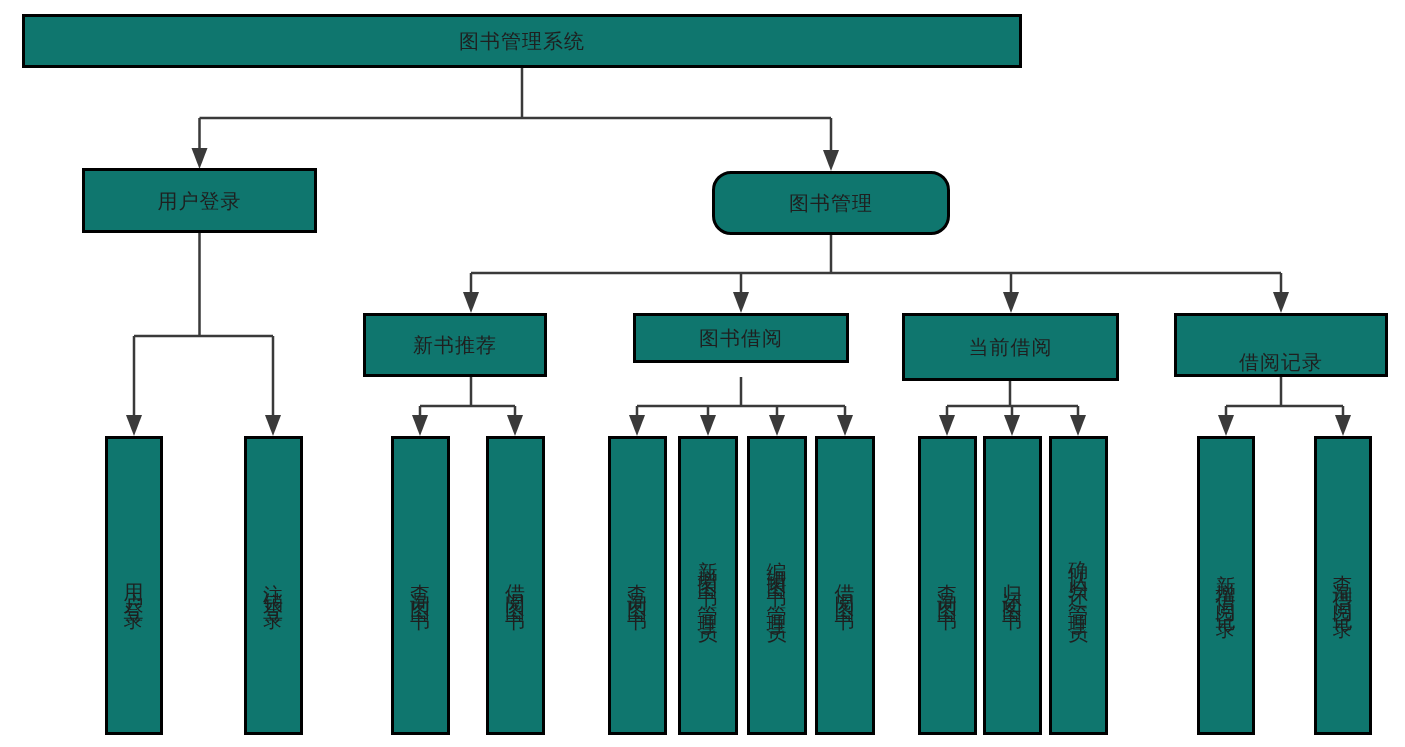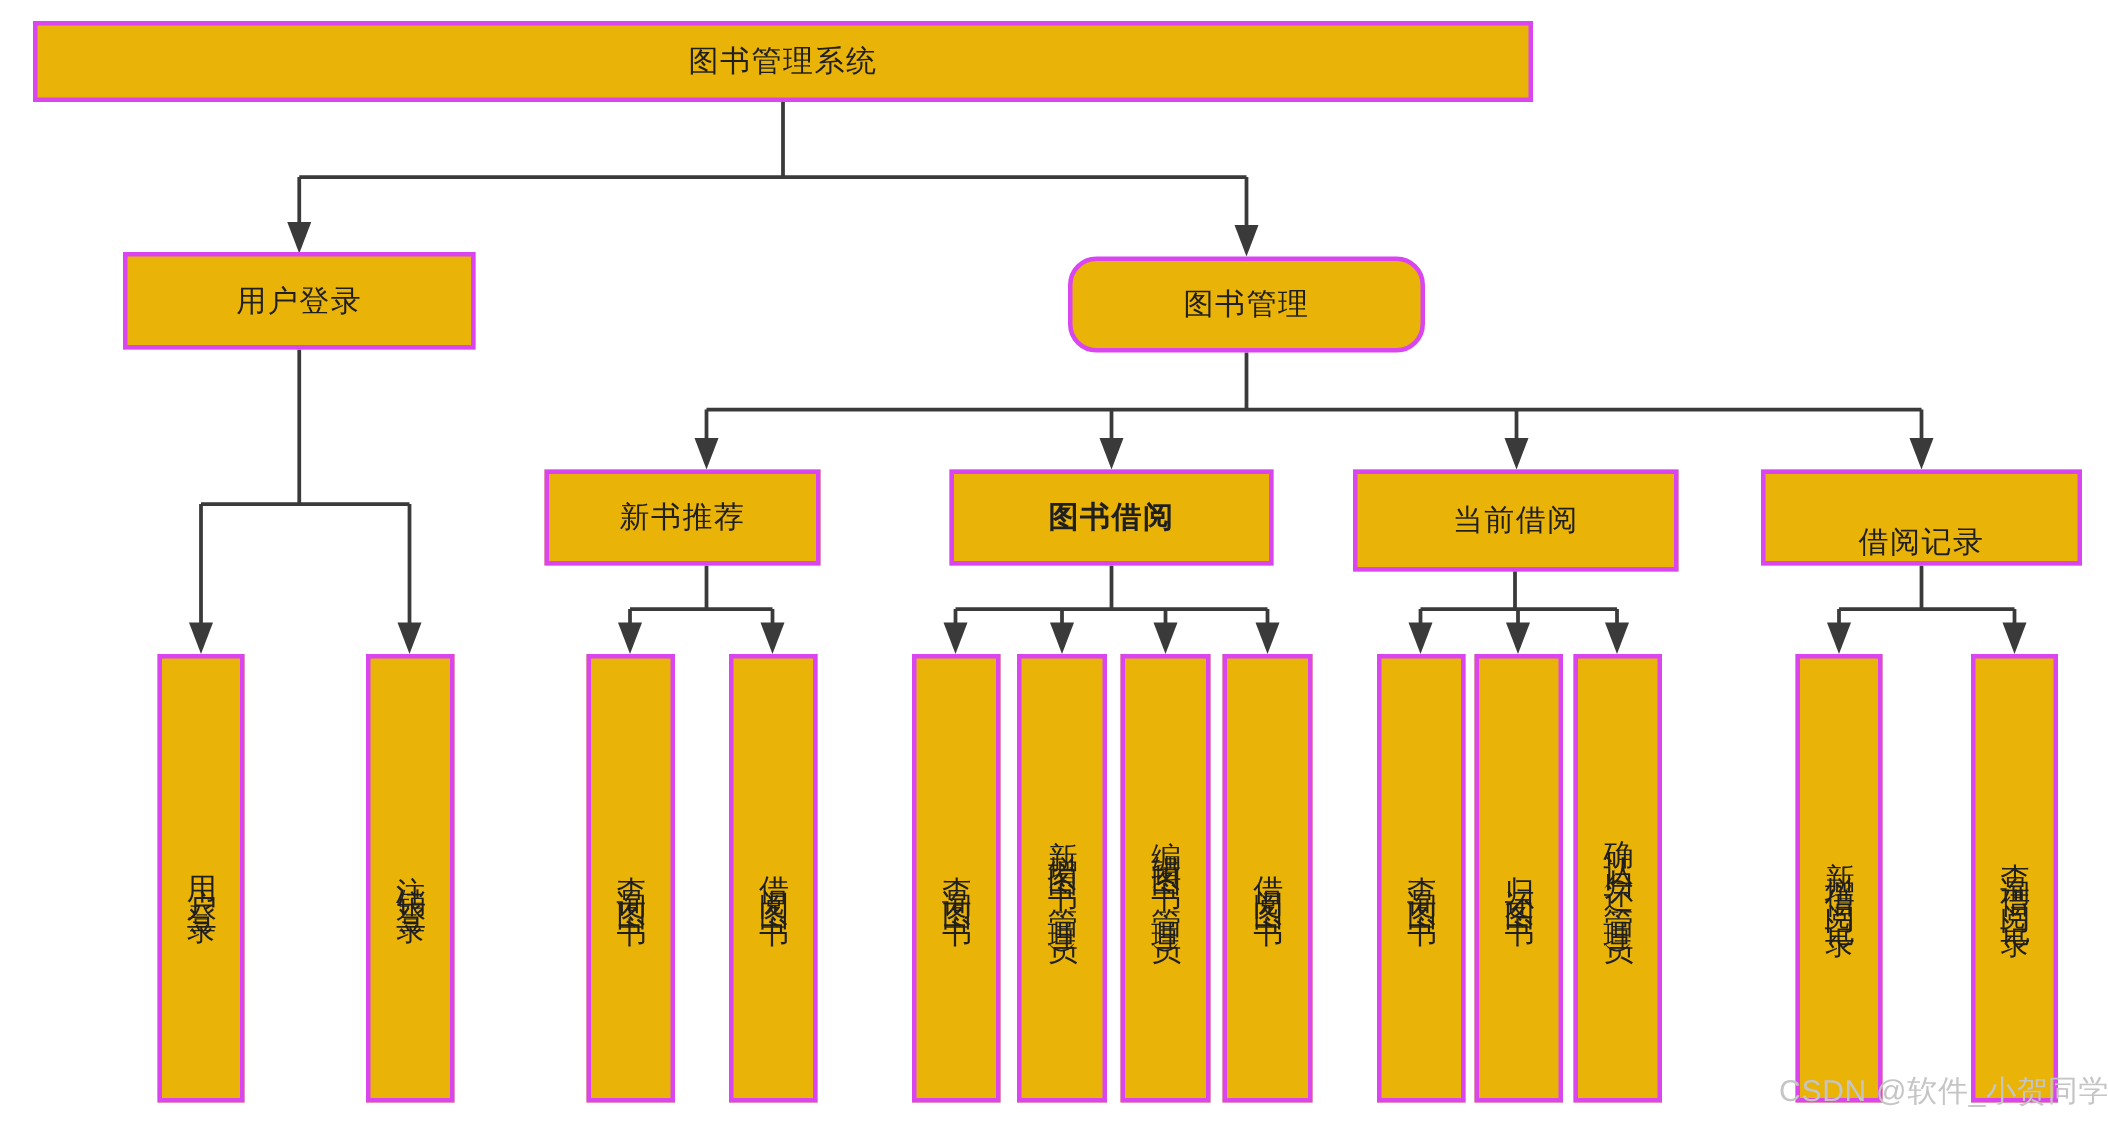--- a/index.html
+++ b/index.html
@@ -18,22 +18,22 @@
   .connectors {
     position: absolute;
     left: 0; top: 0;
     width: 1405px;
     height: 747px;
     z-index: 1;
   }
   .node {
     position: absolute;
     box-sizing: border-box;
-    background: #eab308;
-    border: 3px solid #d946ef;
+    background: #0f766e;
+    border: 3px solid #000000;
     display: flex;
     align-items: center;
     justify-content: center;
     color: #1f1f1f;
     z-index: 2;
   }
   .node .hlabel {
     font-size: 20px;
     line-height: 1.2;
     white-space: nowrap;
@@ -47,21 +47,21 @@
     letter-spacing: 9px;
     white-space: nowrap;
   }
   
   .n-root            { left: 22px;   top: 14px;  width: 1000px; height: 54px; }
   
   .n-user-login      { left: 82px;   top: 168px; width: 235px;  height: 65px; }
   .n-book-mgmt       { left: 712px;  top: 171px; width: 238px;  height: 64px; border-radius: 19px; }
   
   .n-new-book        { left: 363px;  top: 313px; width: 184px;  height: 64px; }
-  .n-book-borrow     { left: 633px;  top: 313px; width: 216px;  height: 64px; font-weight: bold; }
+  .n-book-borrow     { left: 633px;  top: 313px; width: 216px;  height: 50px; }
   .n-current-borrow  { left: 902px;  top: 313px; width: 217px;  height: 68px; }
   .n-borrow-records  { left: 1174px; top: 313px; width: 214px;  height: 64px; align-items: flex-end; }
   
   .leaf { top: 436px; height: 299px; }
   .n-leaf-user-login   { left: 105px;  width: 58px; }
   .n-leaf-logout       { left: 244px;  width: 59px; }
   .n-leaf-nbr-query    { left: 391px;  width: 59px; }
   .n-leaf-nbr-borrow   { left: 486px;  width: 59px; }
   .n-leaf-bb-query     { left: 608px;  width: 59px; }
   .n-leaf-bb-add       { left: 678px;  width: 60px; }
@@ -189,15 +189,14 @@
   <div class="node leaf n-leaf-cb-confirm">
     <span class="vlabel">确认归还（管理员）</span>
   </div>
   <div class="node leaf n-leaf-br-add">
     <span class="vlabel">新增借阅记录</span>
   </div>
   <div class="node leaf n-leaf-br-query">
     <span class="vlabel">查询借阅记录</span>
   </div>
 
-  <div class="watermark">CSDN @软件_小贺同学</div>
 
 </div>
 
 </body></html>

